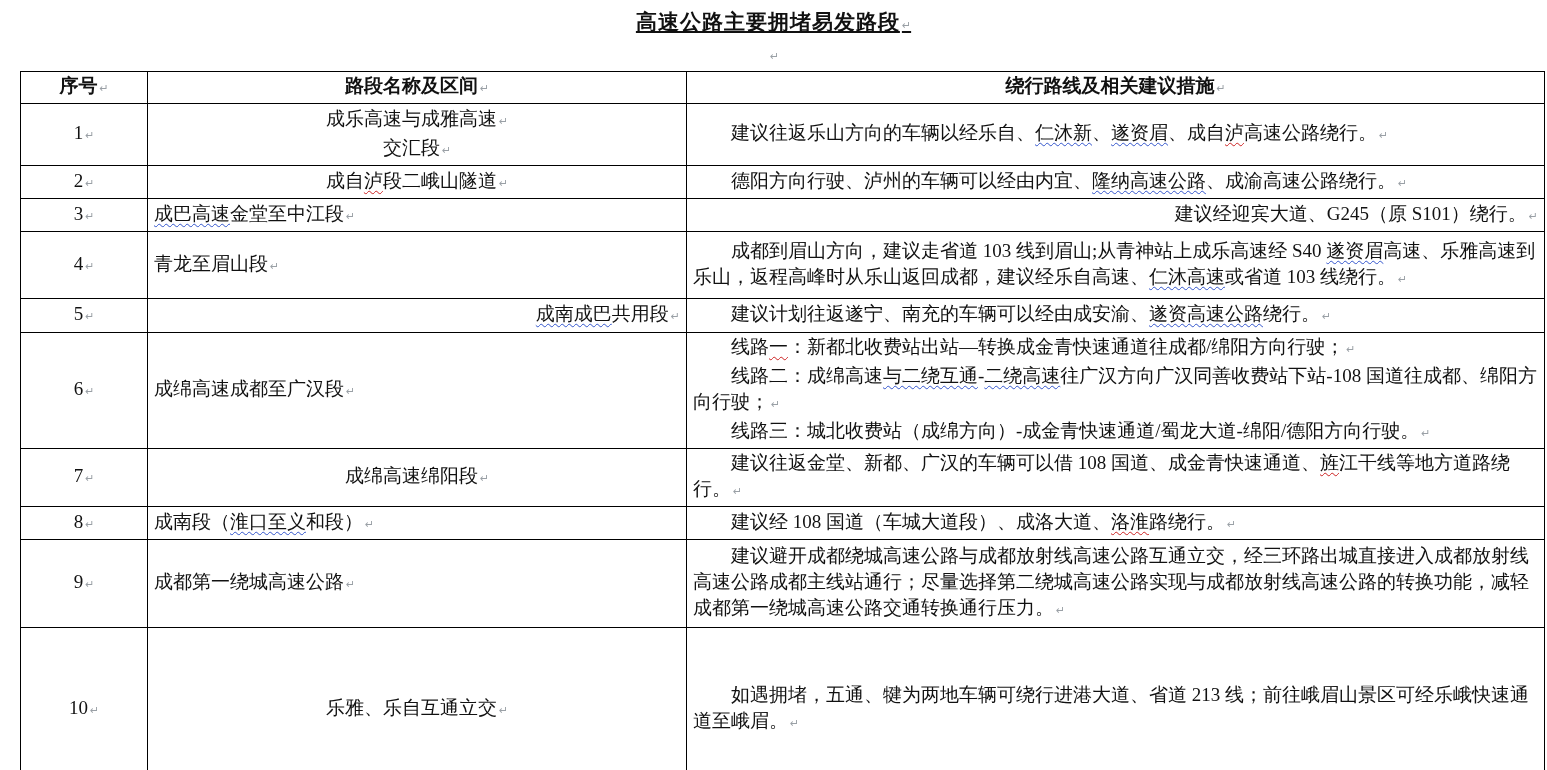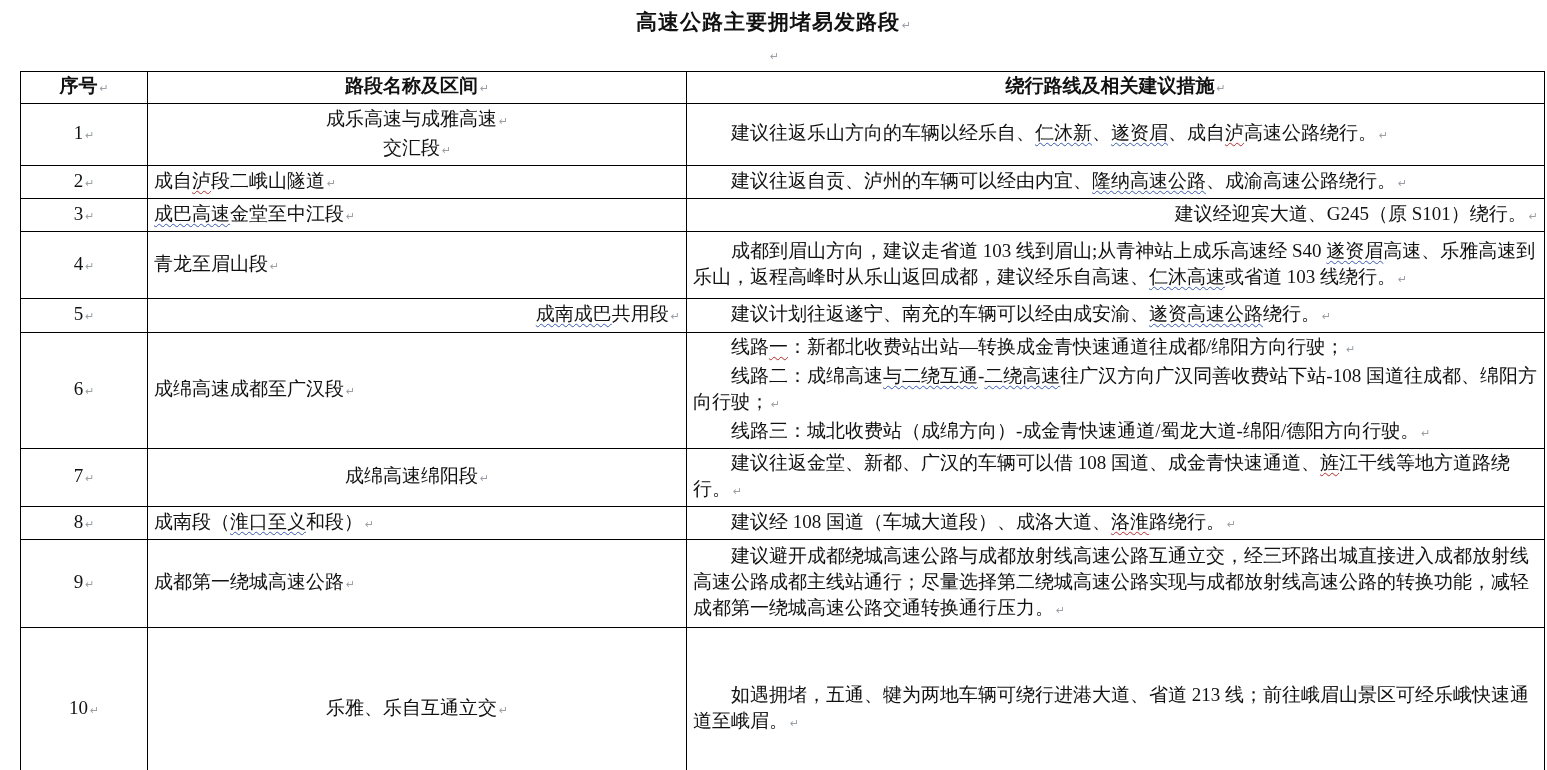--- a/index.html
+++ b/index.html
@@ -9,20 +9,21 @@
     color:#111;
     -webkit-font-smoothing:antialiased;
   }
   .title-line{
     text-align:center;
     padding-top:9px;
     font-size:21px;
     font-weight:bold;
     line-height:26px;
     letter-spacing:1px;
+    text-decoration:underline;
   }
   .empty-line{
     text-align:center;
     height:32px;
     line-height:32px;
   }
   .mark{
     color:#9aa0a6;
     font-size:11px;
     font-family:"DejaVu Sans",sans-serif;
@@ -112,25 +113,25 @@
           <div class="par"><span>交汇段</span><span class="mark">↵</span></div>
         </td>
         <td style="text-align: left;">
           <div class="par indent"><span>建议往返乐山方向的车辆以经乐自、</span><span class="wavy-blue">仁沐新</span><span>、</span><span class="wavy-blue">遂资眉</span><span>、成自</span><span class="wavy-red">泸</span><span>高速公路绕行。</span><span class="mark">↵</span></div>
         </td>
       </tr>
       <tr class="r-1">
         <td style="text-align: center;">
           <div class="par"><span>2</span><span class="mark">↵</span></div>
         </td>
-        <td style="">
+        <td style="text-align: center;">
           <div class="par"><span>成自</span><span class="wavy-red">泸</span><span>段二峨山隧道</span><span class="mark">↵</span></div>
         </td>
         <td style="text-align: left;">
-          <div class="par indent"><span>建议往返自贡、泸州的车辆可以经由内宜、</span><span class="wavy-blue">隆纳高速公路</span><span>、成渝高速公路绕行。</span><span class="mark">↵</span></div>
+          <div class="par indent"><span>德阳方向行驶、泸州的车辆可以经由内宜、</span><span class="wavy-blue">隆纳高速公路</span><span>、成渝高速公路绕行。</span><span class="mark">↵</span></div>
         </td>
       </tr>
       <tr class="r-2">
         <td style="text-align: center;">
           <div class="par"><span>3</span><span class="mark">↵</span></div>
         </td>
         <td style="text-align: left;">
           <div class="par"><span class="wavy-blue">成巴高速</span><span>金堂至中江段</span><span class="mark">↵</span></div>
         </td>
         <td style="text-align: right;">

